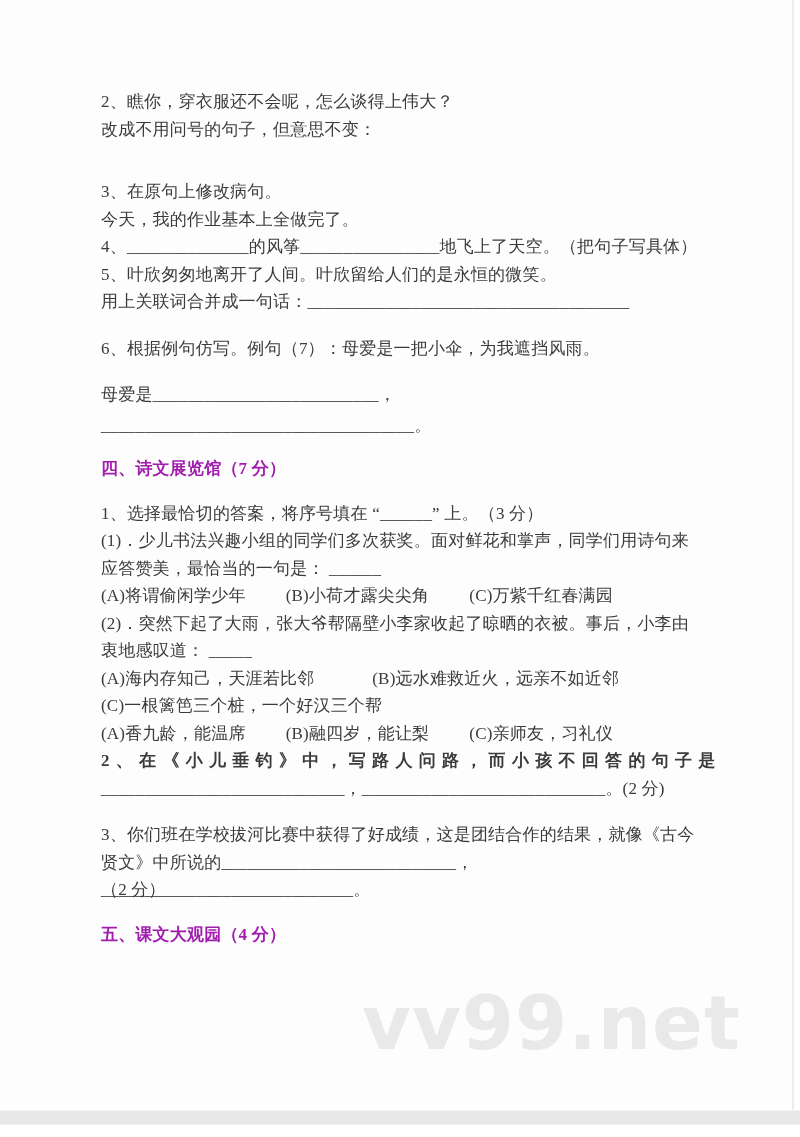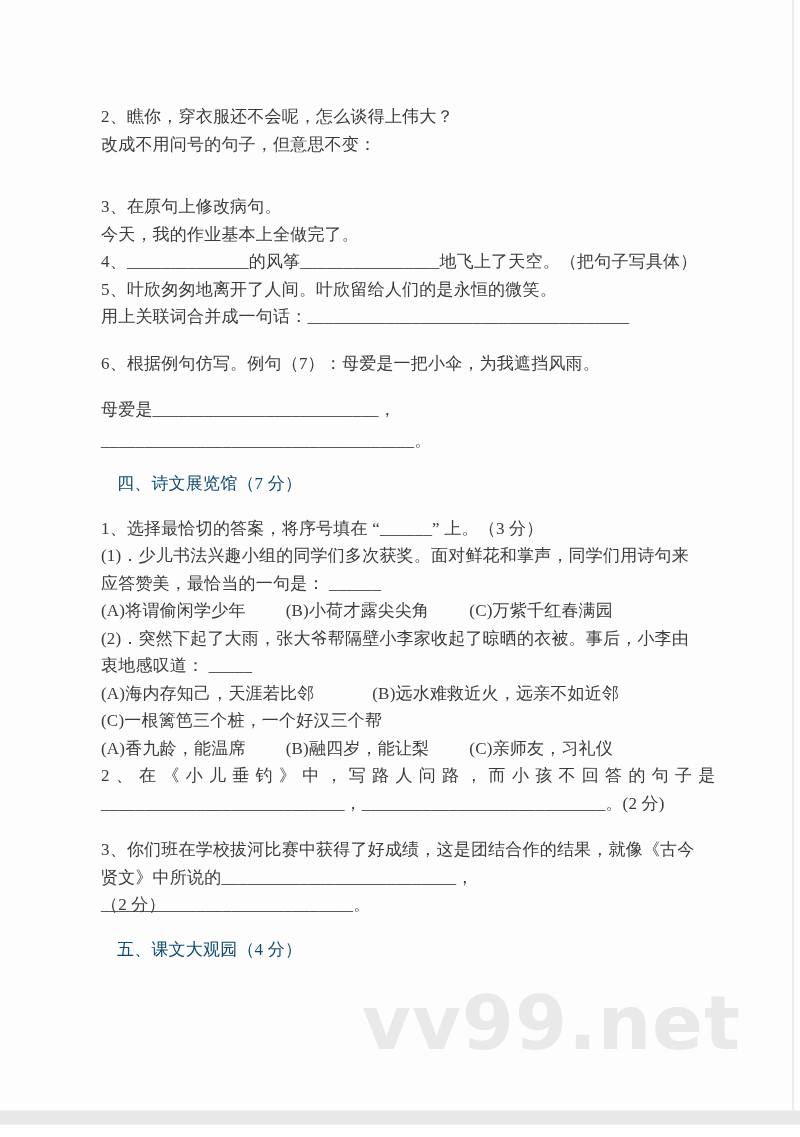--- a/index.html
+++ b/index.html
@@ -14,29 +14,29 @@
   }
   .page-edge-line{
     position:absolute;left:792px;top:0;width:2px;height:1110px;
     background:#ececec;
   }
   .page-gap-band{
     position:absolute;left:0;top:1110px;width:800px;height:13px;
     background:#e8e8e8;border-top:1px solid #f3f3f3;border-bottom:1px solid #f0f0f0;
   }
   .doc{
-    position:absolute;left:101px;top:16px;width:625px;padding-top:87px;
+    position:absolute;left:101px;top:1px;width:625px;padding-top:87px;
     color:#3b3b3b;
   }
   .line{
     height:27.5px;line-height:27.5px;font-size:17px;
     white-space:pre-wrap;letter-spacing:0.2px;
   }
-  .bold{font-weight:normal;color:#0c4a6e;margin-left:16px;}
-  .justify{letter-spacing:6.3px;}
+  .bold{font-weight:bold;color:#a21caf;}
+  .justify{letter-spacing:6.3px;font-weight:bold;}
   .gap{width:100%;}
   .watermark{
     position:absolute;left:362px;top:986px;
     font-family:"DejaVu Sans",sans-serif;font-weight:bold;
     font-size:75px;line-height:75px;color:#e9e9e9;letter-spacing:1px;
     user-select:none;
   }
 </style>
 </head>
 <body>

